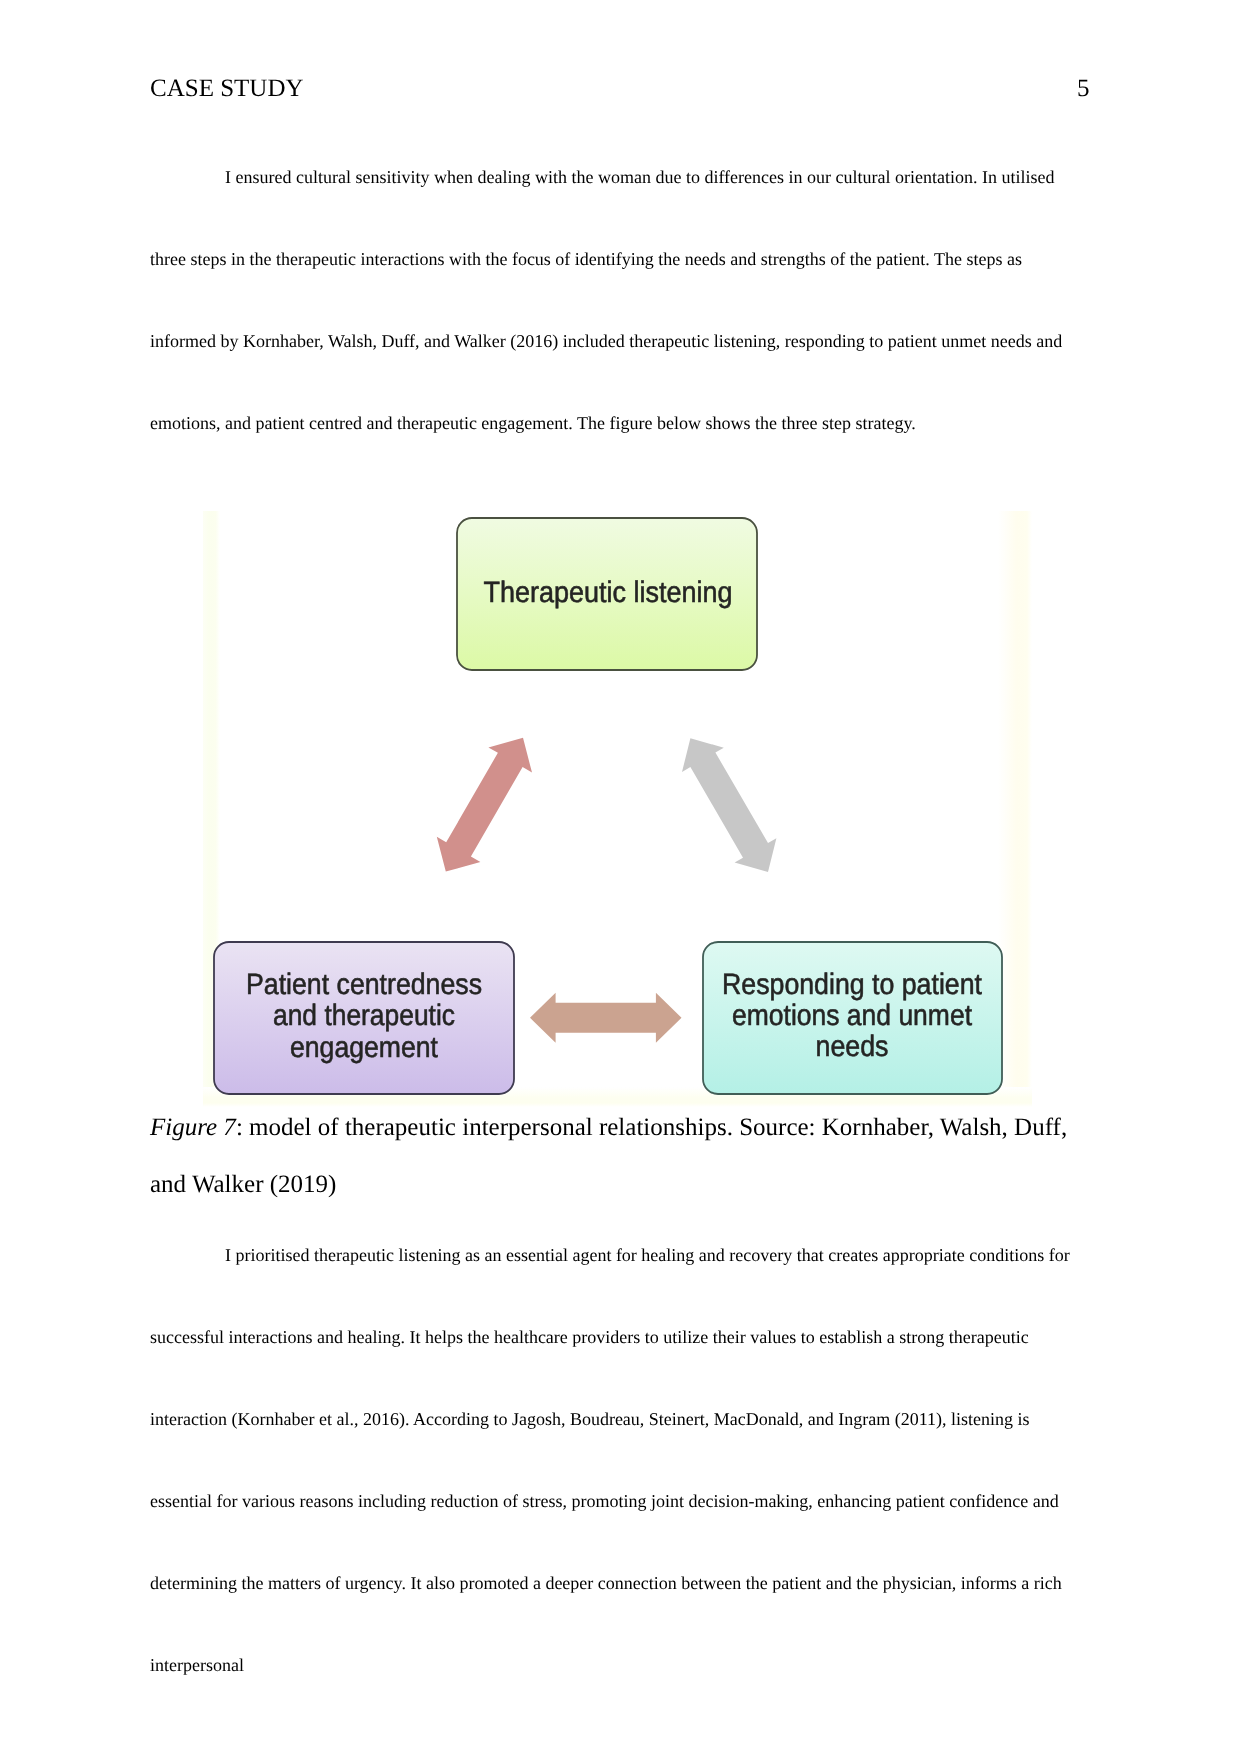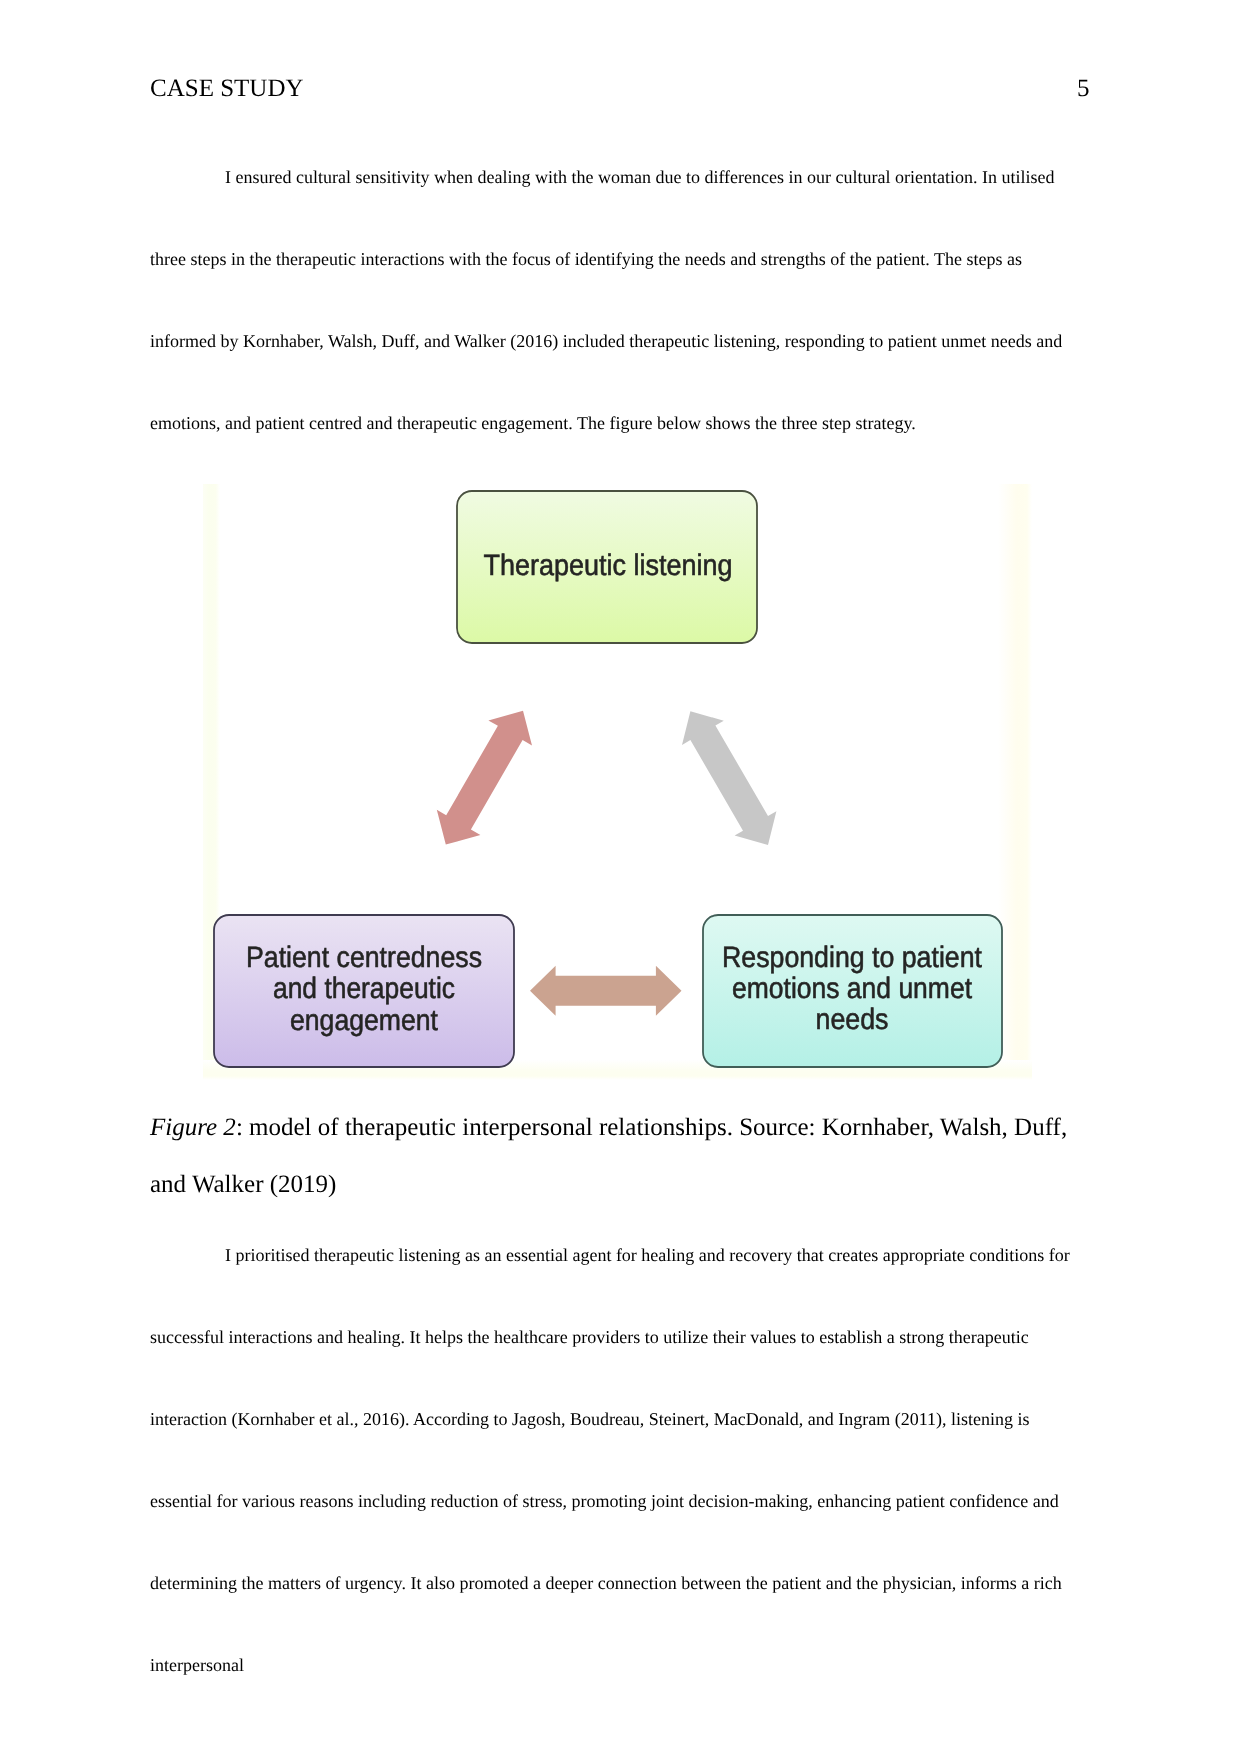--- a/index.html
+++ b/index.html
@@ -6,21 +6,21 @@
   body{width:1241px;height:1754px;overflow:hidden;font-family:"Liberation Serif",serif;color:#000;
        -webkit-font-smoothing:antialiased;text-rendering:geometricPrecision;}
   .page{position:relative;width:1241px;height:1754px;background:#fff;}
   .hdr{transform:translateZ(0);position:absolute;left:150px;top:76px;font-size:25px;line-height:1;white-space:nowrap;}
   .pgnum{transform:translateZ(0);position:absolute;left:1077px;top:76px;font-size:25px;line-height:1;}
   .body-text{transform:translateZ(0);position:absolute;left:150px;width:933px;font-size:18px;line-height:82px;
              text-align:left;text-indent:75px;}
   .caption{transform:translateZ(0);position:absolute;left:150px;width:925px;font-size:25px;line-height:57.4px;
            text-align:left;text-indent:0;}
   .caption i{font-style:italic;}
-  .figwrap{position:absolute;left:203px;top:484px;width:829px;height:596px;opacity:0.999;transform:translateZ(0);}
+  .figwrap{position:absolute;left:203px;top:511px;width:829px;height:596px;opacity:0.999;transform:translateZ(0);}
   .figsvg{display:block;transform:translateZ(0);}
   .boxtext{font-family:"Liberation Sans",sans-serif;font-size:29.5px;fill:#242423;stroke:#242423;stroke-width:0.55px;}
   .figwrap{will-change:transform;}
   .boxtext{paint-order:stroke;}
 </style>
 </head>
 <body>
 
 <div class="page">
 
@@ -84,17 +84,17 @@
       </g>
       <g>
         <rect x="500" y="431" width="299" height="152" rx="15" ry="15" fill="url(#gCyan)" stroke="#415e57" stroke-width="1.8"></rect>
         <text class="boxtext" x="649" y="483" text-anchor="middle" textLength="260" lengthAdjust="spacingAndGlyphs">Responding to patient</text>
         <text class="boxtext" x="649" y="514" text-anchor="middle" textLength="240" lengthAdjust="spacingAndGlyphs">emotions and unmet</text>
         <text class="boxtext" x="649" y="545" text-anchor="middle" textLength="73" lengthAdjust="spacingAndGlyphs">needs</text>
       </g>
     </svg>
   </div>
 
-  <div class="caption" style="top:1099px"><i>Figure 2</i><span>: model of therapeutic interpersonal relationships. Source: Kornhaber, Walsh, Duff, and Walker (2019)</span></div>
+  <div class="caption" style="top:1099px"><i>Figure 7</i><span>: model of therapeutic interpersonal relationships. Source: Kornhaber, Walsh, Duff, and Walker (2019)</span></div>
 
   <div class="body-text" style="top:1214px">I prioritised therapeutic listening as an essential agent for healing and recovery that creates appropriate conditions for successful interactions and healing. It helps the healthcare providers to utilize their values to establish a strong therapeutic interaction (Kornhaber et al., 2016). According to Jagosh, Boudreau, Steinert, MacDonald, and Ingram (2011), listening is essential for various reasons including reduction of stress, promoting joint decision-making, enhancing patient confidence and determining the matters of urgency. It also promoted a deeper connection between the patient and the physician, informs a rich interpersonal</div>
 
 </div>
 
 </body></html>

